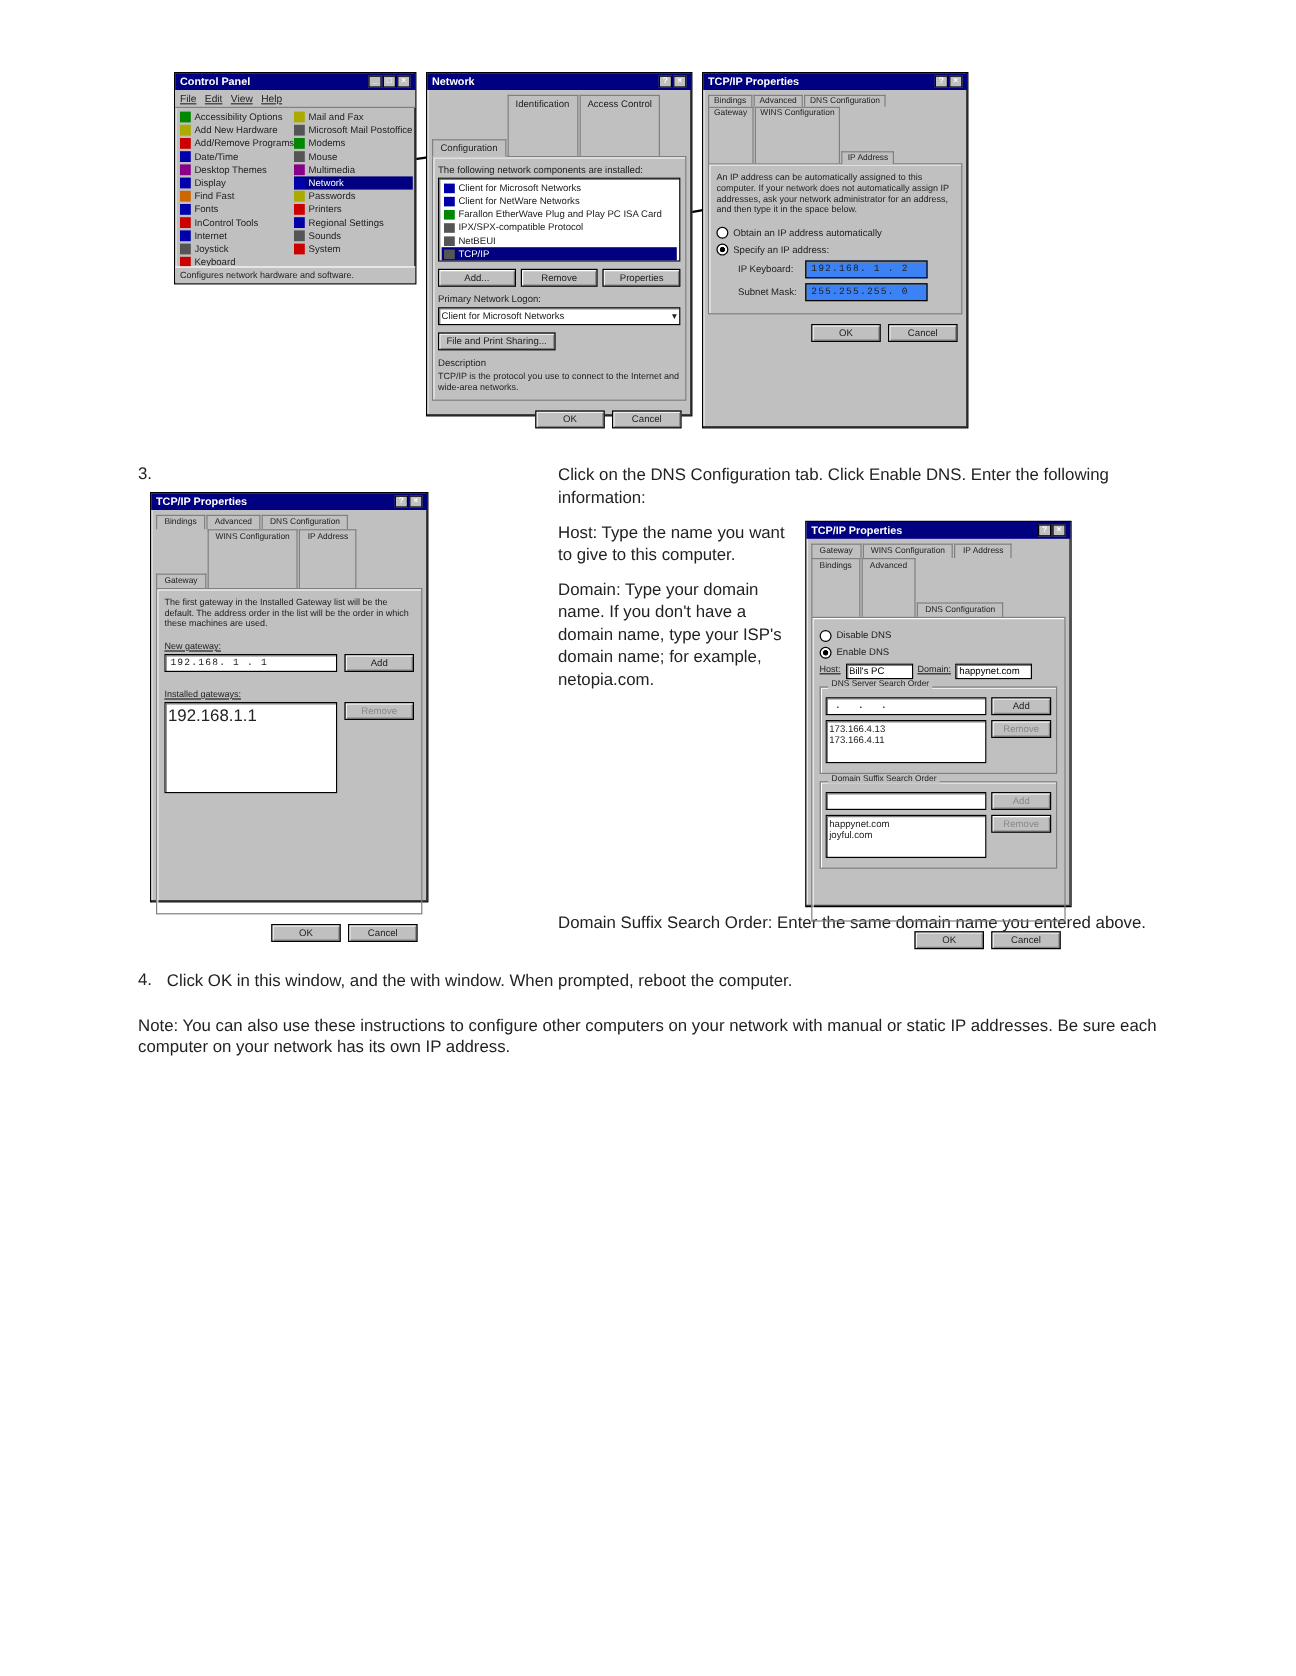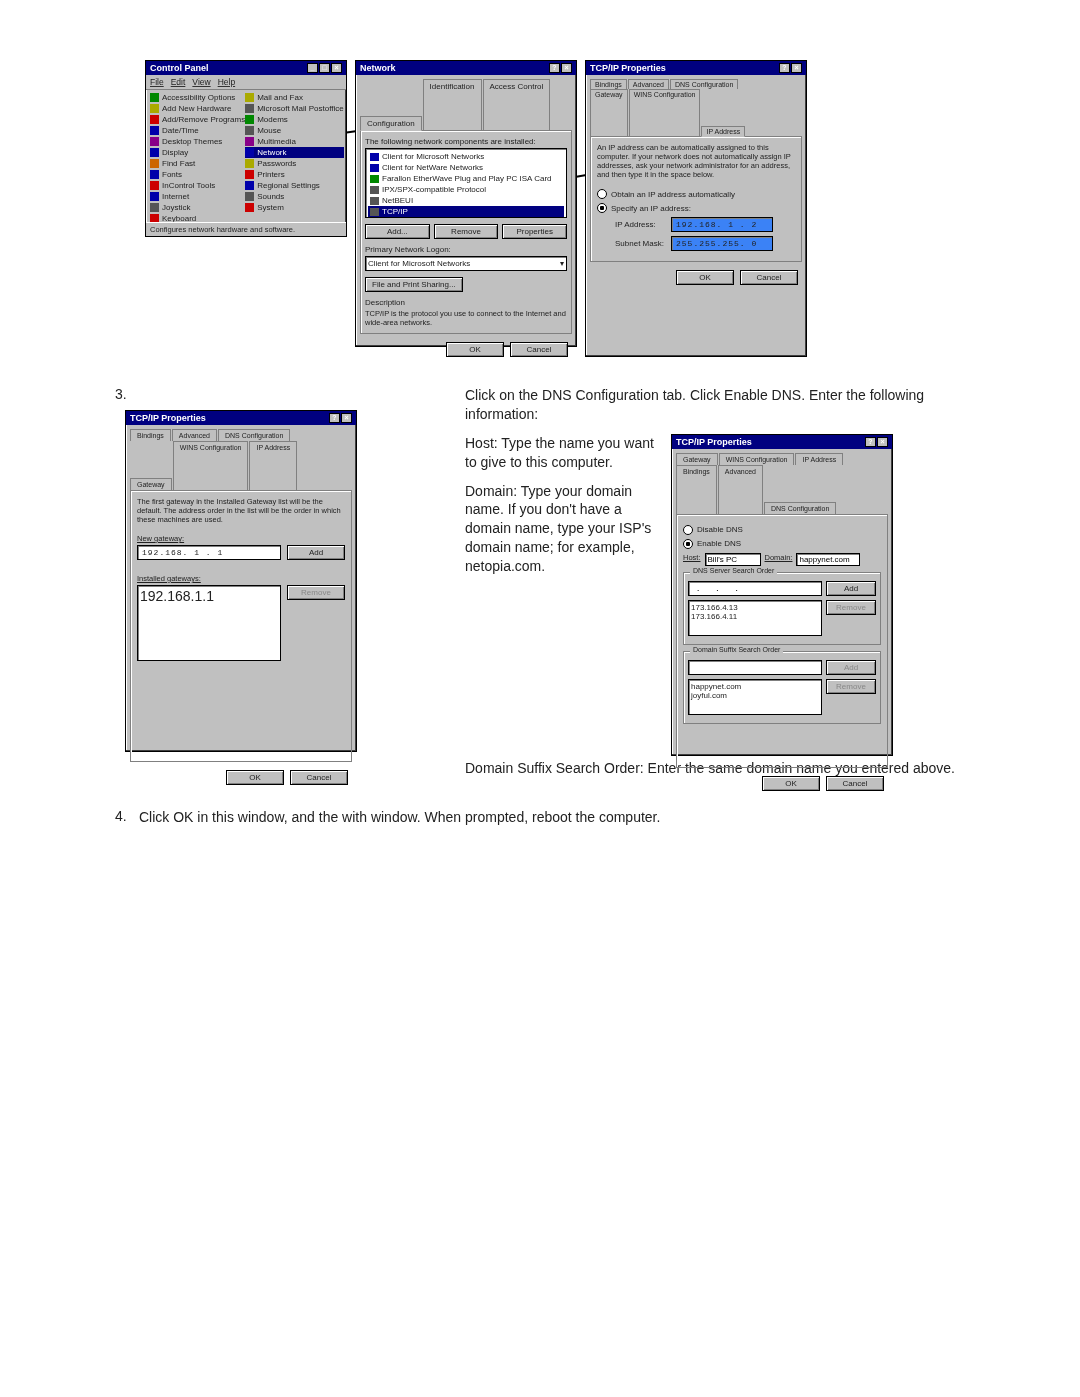--- a/index.html
+++ b/index.html
@@ -293,21 +293,21 @@
       </div>
       <div class="tcp-body">
         <div class="help">An IP address can be automatically assigned to this computer. If your network does not automatically assign IP addresses, ask your network administrator for an address, and then type it in the space below.</div>
         <div class="radio">
             <span>Obtain an IP address automatically</span>
           </div>
         <div class="radio on">
             <span>Specify an IP address:</span>
           </div>
         <div class="ipfield">
-            <span class="k">IP Address:</span>
+            <span class="k">IP Keyboard:</span>
             <span class="v">192.168. 1 . 2</span>
           </div>
         <div class="ipfield">
             <span class="k">Subnet Mask:</span>
             <span class="v">255.255.255. 0</span>
           </div>
       </div>
       <div class="dlg-btns">
         <div class="wbtn">OK</div>
         <div class="wbtn">Cancel</div>
@@ -442,15 +442,16 @@
       </div>
       <p>Domain Suffix Search Order: Enter the same domain name you entered above.</p>
     </div>
   </div>
 
   <div style="margin-top:20px;">
     <div class="num">
       <span class="n">4.</span>
       <p>Click OK in this window, and the with window. When prompted, reboot the computer.</p>
     </div>
+    <p>Note: You can also use these instructions to configure other computers on your network with manual or static IP addresses. Be sure each computer on your network has its own IP address.</p>
   </div>
 
 </div>
 
 </body></html>

